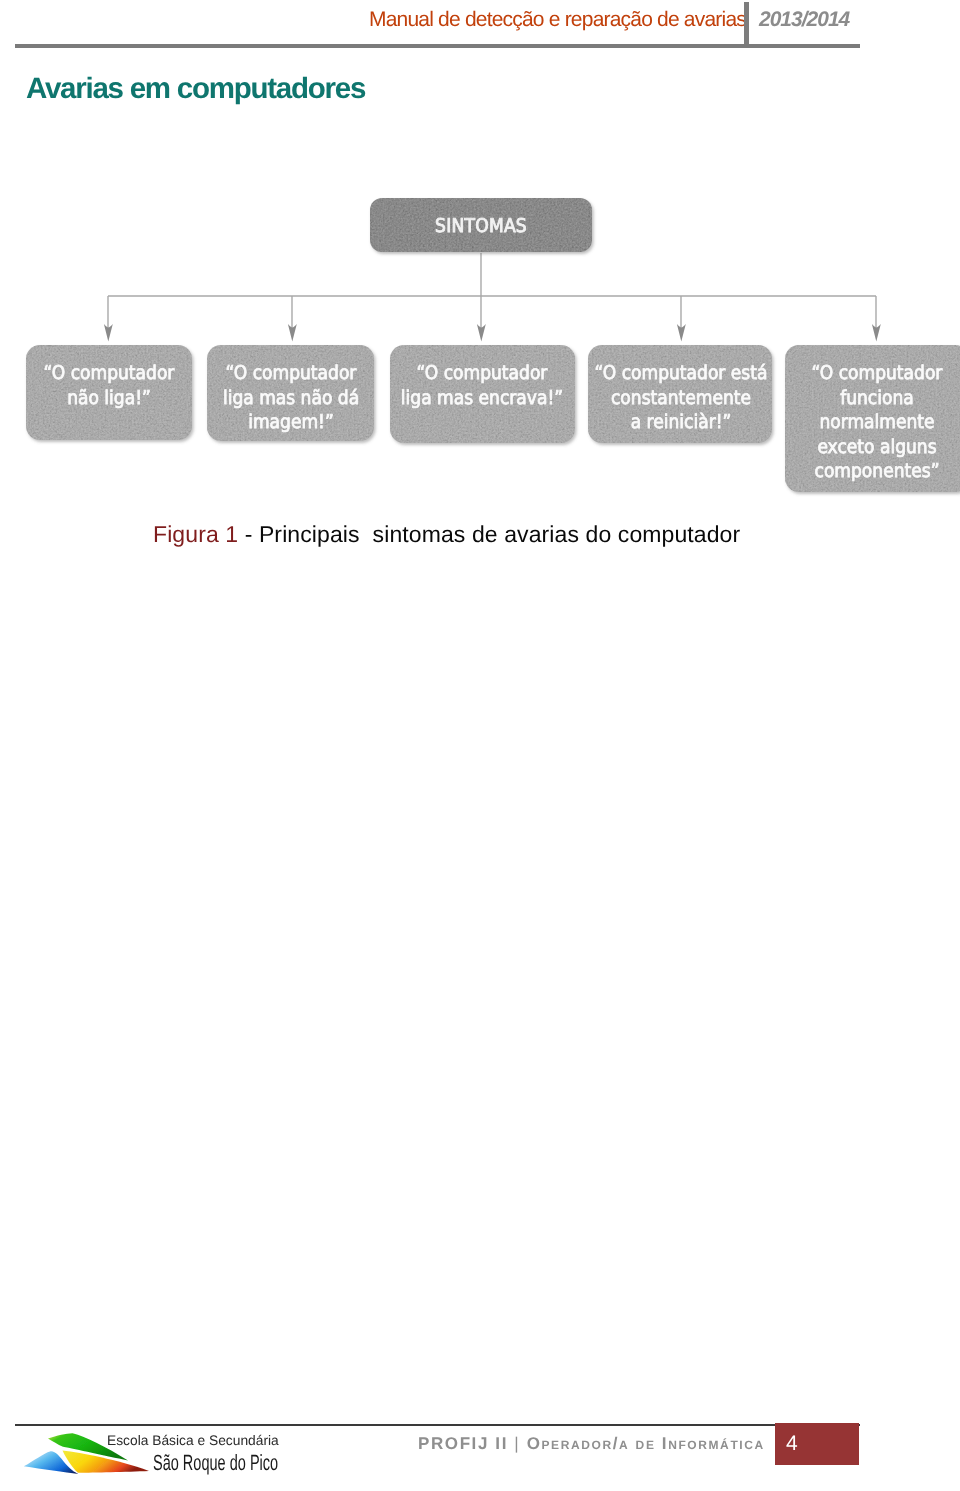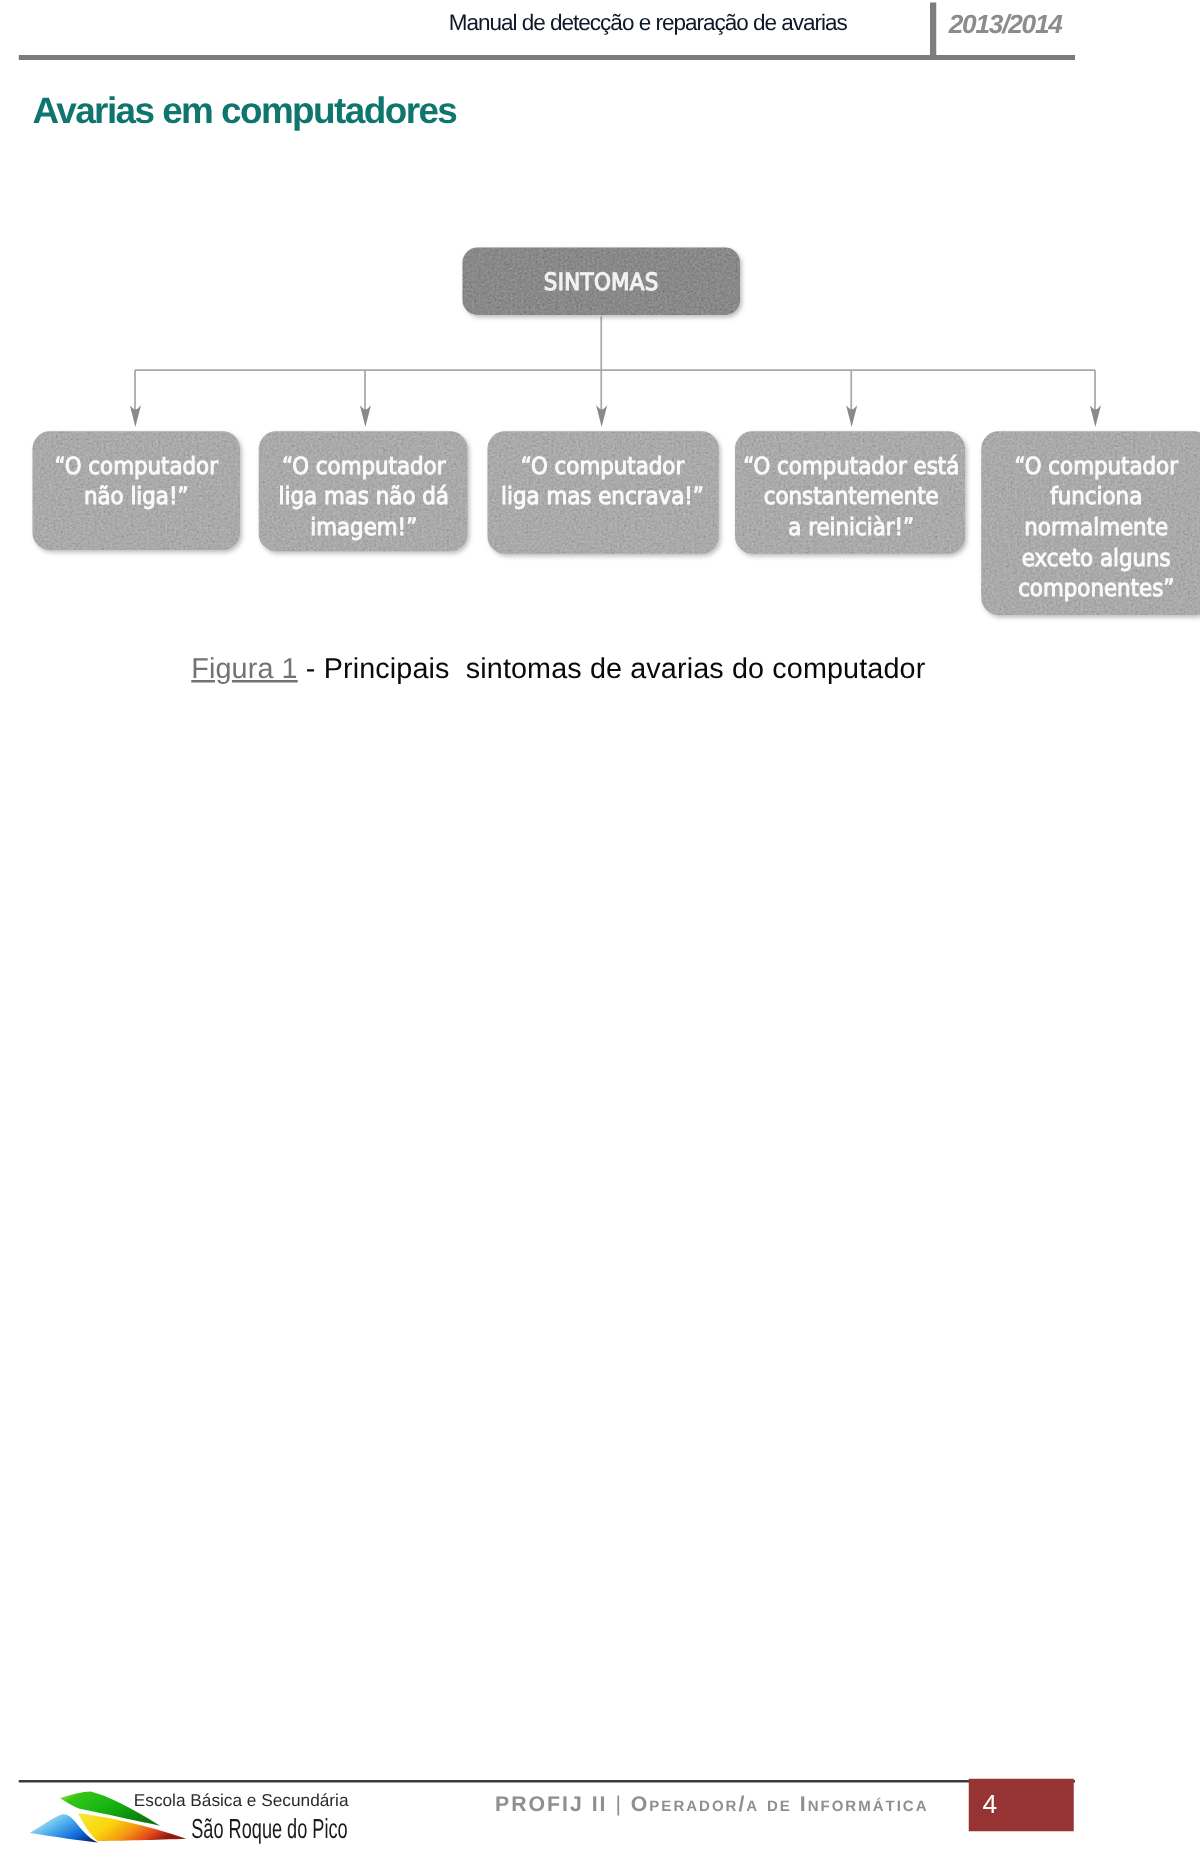--- a/index.html
+++ b/index.html
@@ -3,45 +3,45 @@
 <meta charset="utf-8">
 <title>Manual de deteccao e reparacao de avarias</title>
 <style>
   html,body{margin:0;padding:0;background:#fff;}
   *{-webkit-font-smoothing:antialiased;text-rendering:geometricPrecision;}
   body{width:960px;height:1491px;font-family:"Liberation Sans",sans-serif;position:relative;overflow:hidden;}
   .page{position:absolute;left:0;top:0;width:960px;height:1491px;}
 
   
   #header{position:absolute;left:0;top:0;width:960px;height:56px;}
-  #header-title{position:absolute;left:359px;top:8px;font-size:18px;color:#0f172a;white-space:nowrap;letter-spacing:-0.8px;}
+  #header-title{position:absolute;left:369px;top:8px;font-size:21px;color:#c2410c;white-space:nowrap;letter-spacing:-0.8px;}
   #header-divider{position:absolute;left:744px;top:2px;width:4.5px;height:44px;background:#7d7d7d;}
   #header-year{position:absolute;left:759px;top:8px;font-size:21px;font-weight:bold;color:#8c8c8c;white-space:nowrap;letter-spacing:-1px;font-style:italic;}
   #header-rule{position:absolute;left:15px;top:43.5px;width:845px;height:4.6px;background:#7b7b7b;}
 
   
   #doc-title{position:absolute;left:26px;top:72px;font-size:29.5px;font-weight:bold;color:#0f766e;letter-spacing:-1.25px;}
 
   
   #figure{position:absolute;left:0;top:160px;width:960px;height:345px;margin-left:16px;}
   #figure svg{display:block;}
   .fig-root{font-family:"DejaVu Sans Condensed","DejaVu Sans",sans-serif;font-size:19px;letter-spacing:0.25px;paint-order:stroke;stroke:#f2f2f2;stroke-width:0.9px;}
   .fig-node{font-family:"DejaVu Sans Condensed","DejaVu Sans",sans-serif;font-size:19px;paint-order:stroke;stroke:#fafafa;stroke-width:0.75px;}
 
   
   #caption{position:absolute;left:153px;top:521px;font-size:23px;color:#0a0a0a;white-space:pre;letter-spacing:0.1px;}
-  #caption .fig{color:#737373;text-decoration:underline;}
+  #caption .fig{color:#7f1d1d;}
 
   
   #footer{position:absolute;left:0;top:1415px;width:960px;height:76px;padding-left:11px;}
   #footer-rule{position:absolute;left:15px;top:8.6px;width:845px;height:2.6px;background:#3a3a3a;}
   #footer-logo{position:absolute;left:22px;top:14px;width:265px;height:58px;}
   .logo-l1{font-family:"Liberation Sans",sans-serif;font-size:13.8px;fill:#2b2b2b;}
   .logo-l2{font-family:"Liberation Sans",sans-serif;font-size:22px;fill:#1a1a1a;}
-  #footer-text{position:absolute;left:396px;top:19px;font-size:17px;font-weight:bold;color:#8f8f8f;white-space:nowrap;letter-spacing:1.6px;}
+  #footer-text{position:absolute;left:418px;top:19px;font-size:17px;font-weight:bold;color:#8f8f8f;white-space:nowrap;letter-spacing:1.6px;}
   #footer-text .sep{font-weight:normal;}
   #footer-text .sc{font-variant:small-caps;}
   #page-badge{position:absolute;left:775px;top:8px;width:84px;height:42px;background:#963434;}
   #page-num{position:absolute;left:11px;top:9px;font-size:21px;color:#fff;font-weight:normal;}
 </style>
 </head>
 <body>
 
 <div class="page">
 

